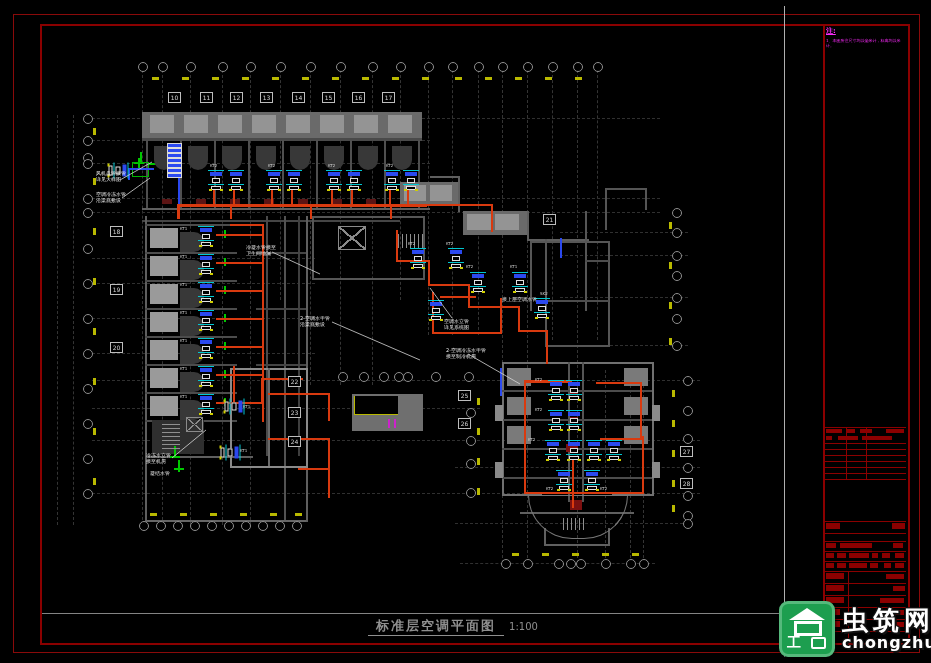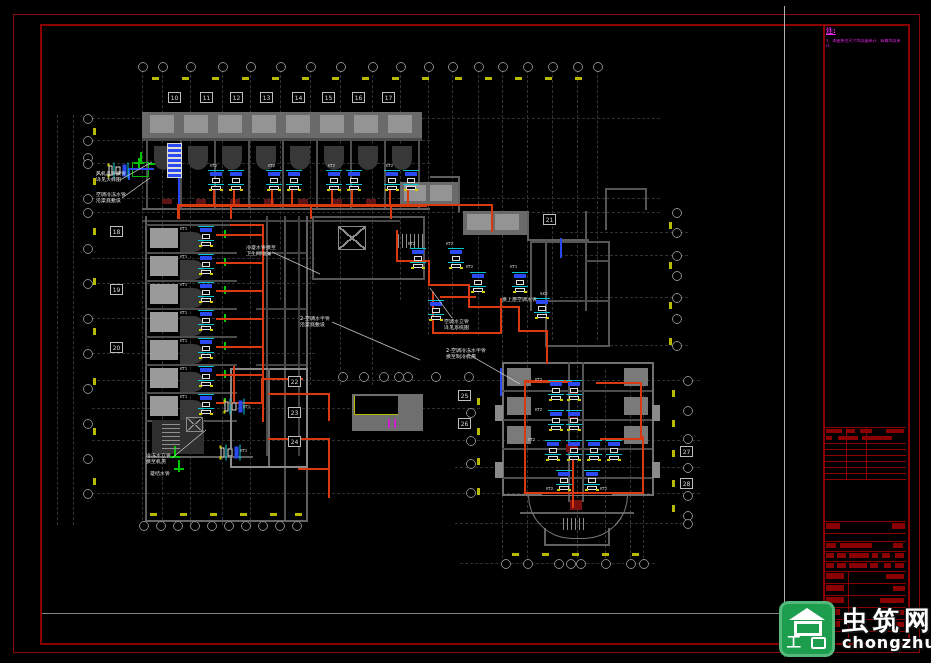--- a/index.html
+++ b/index.html
@@ -904,20 +904,24 @@
   <svg id="leaders" class="abs" style="left:0;top:0;" width="931" height="663">
       <line x1="120" y1="180" x2="152" y2="162" stroke="#d8d8d8" stroke-width="0.8"></line>
       <line x1="122" y1="198" x2="150" y2="178" stroke="#d8d8d8" stroke-width="0.8"></line>
       <line x1="272" y1="252" x2="320" y2="274" stroke="#d8d8d8" stroke-width="0.8"></line>
       <line x1="332" y1="322" x2="420" y2="360" stroke="#d8d8d8" stroke-width="0.8"></line>
       <line x1="452" y1="318" x2="430" y2="288" stroke="#d8d8d8" stroke-width="0.8"></line>
       <line x1="468" y1="354" x2="520" y2="384" stroke="#d8d8d8" stroke-width="0.8"></line>
       <line x1="172" y1="458" x2="206" y2="430" stroke="#d8d8d8" stroke-width="0.8"></line>
     </svg>
 
+  <div class="abs" style="left:368px;top:615px;">
+    <span class="dtitle">标准层空调平面图</span>
+    <span class="dscale">1:100</span>
+  </div>
 
   <div class="abs wm">
     <div class="wm-logo">
       <div class="wm-roof"></div>
       <div class="wm-body"></div>
       <div class="wm-gong">工</div>
       <div class="wm-face"></div>
     </div>
     <div>
       <div class="wm-name">虫筑网</div>

